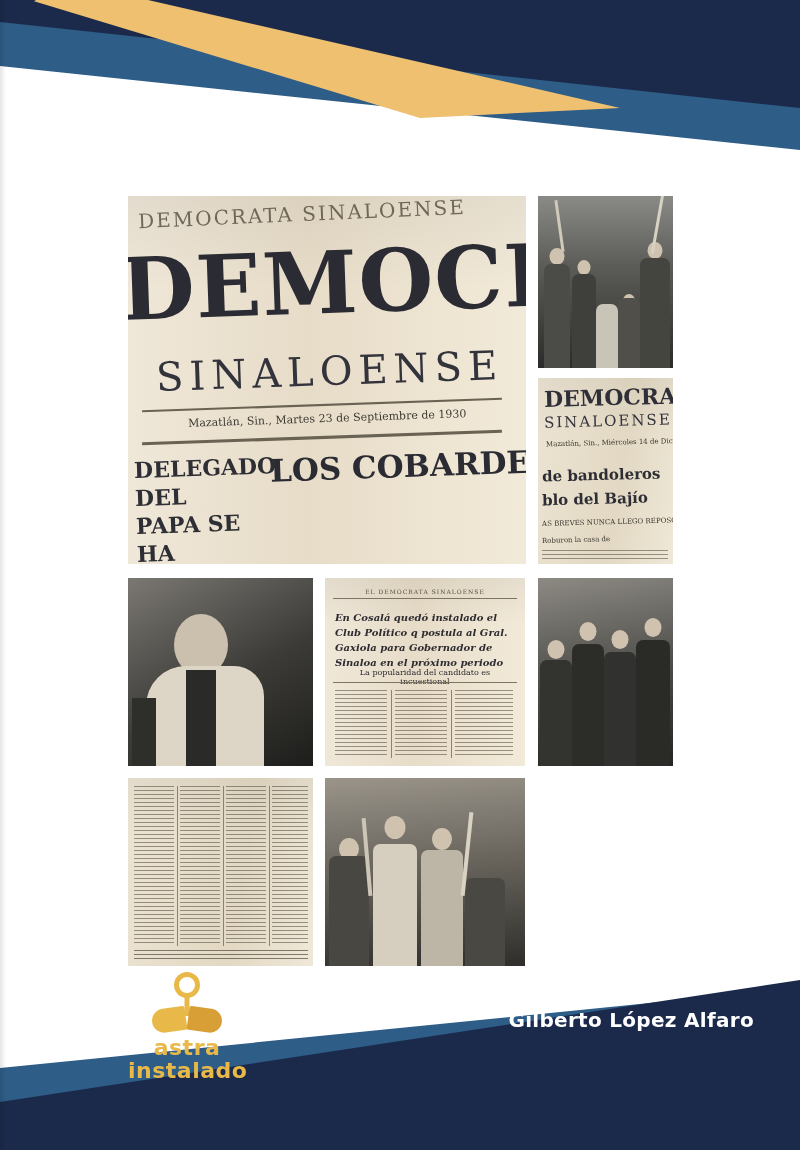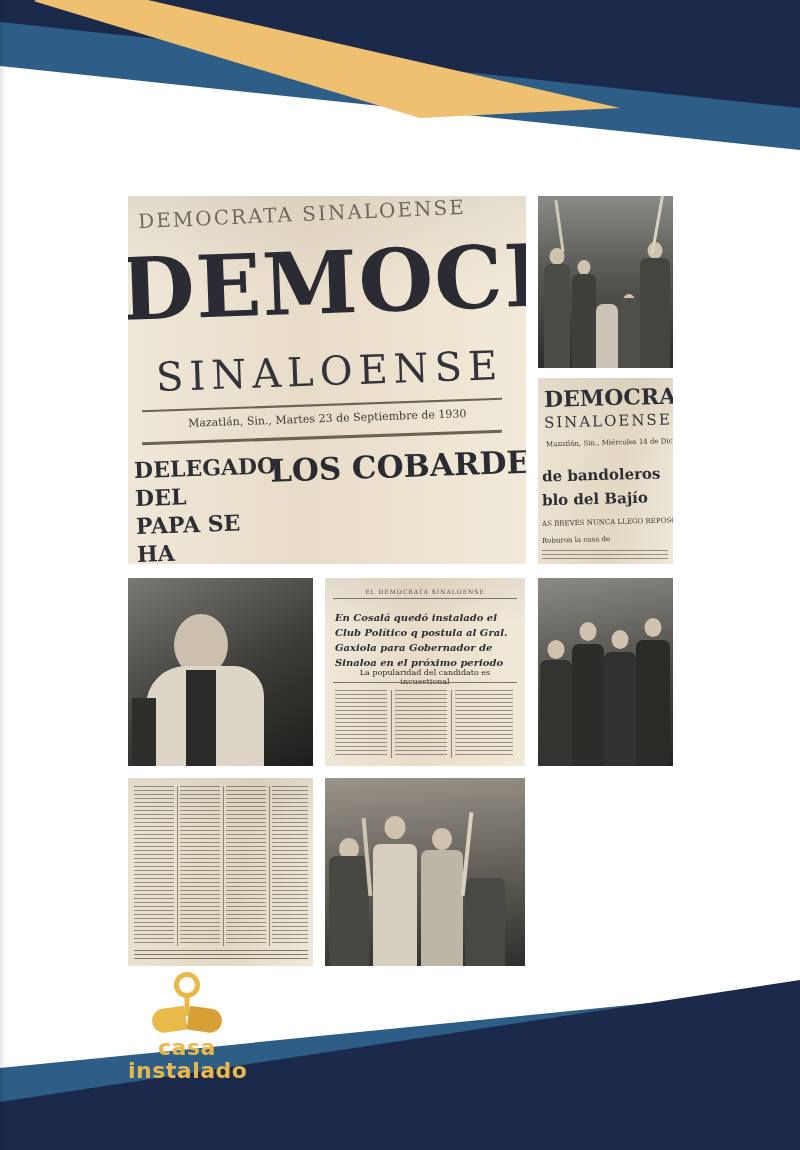--- a/index.html
+++ b/index.html
@@ -519,26 +519,27 @@
       <div style="position:absolute;left:40px;top:40px;width:4px;height:78px;background:#cdc6b6;transform:rotate(-5deg);"></div>
     </div>
 
 
   </div>
 
   <div class="band-gold-bottom"></div>
   <div class="band-blue-bottom"></div>
   <div class="band-navy-bottom"></div>
 
+  <div class="author">Gilberto López Alfaro</div>
 
   <div class="logo">
     <div class="mark">
       <div class="bud"></div>
       <div class="stem"></div>
       <div class="leaf-l"></div>
       <div class="leaf-r"></div>
     </div>
-    <div class="name">casa</div>
+    <div class="name">astra</div>
     <div class="name sub" style="margin-top:0;">instalado</div>
   </div>
 
   <div class="spine"></div>
 </div>
 
 </body></html>

